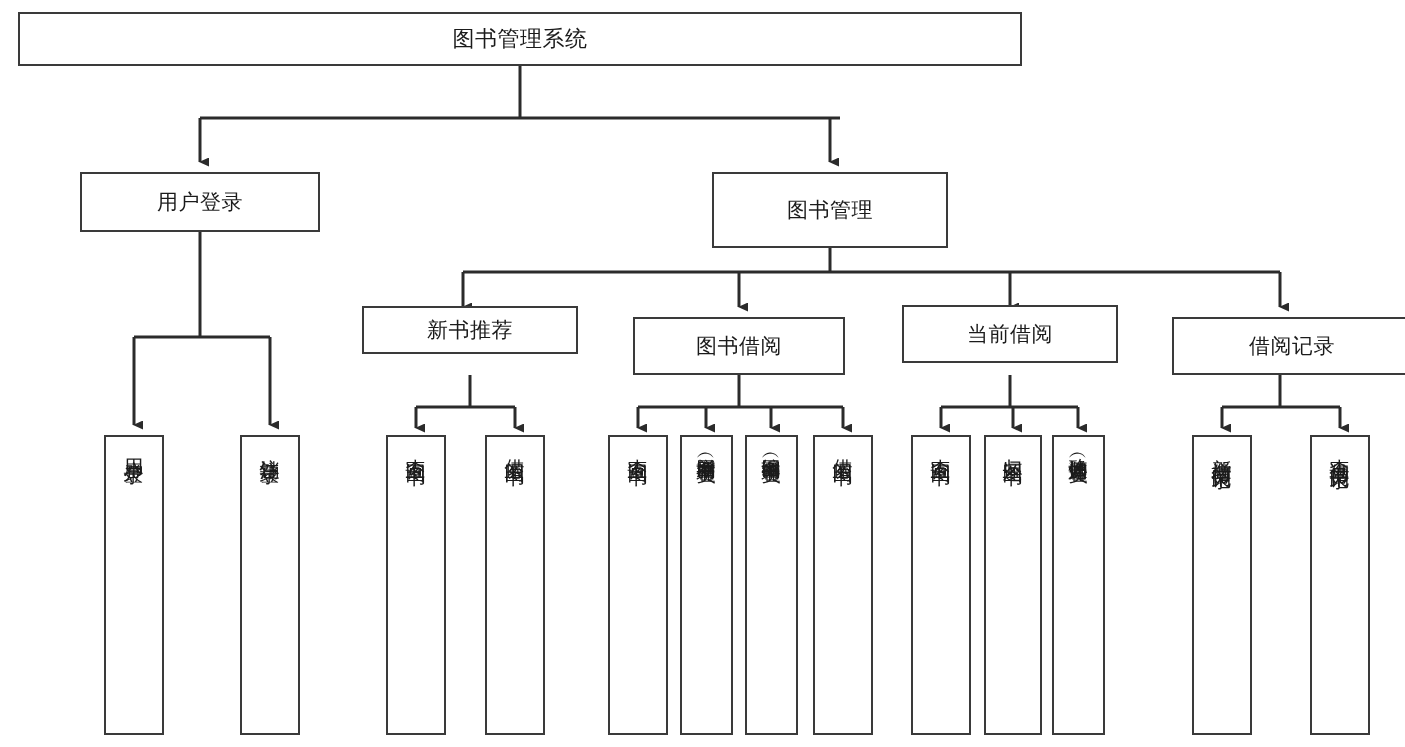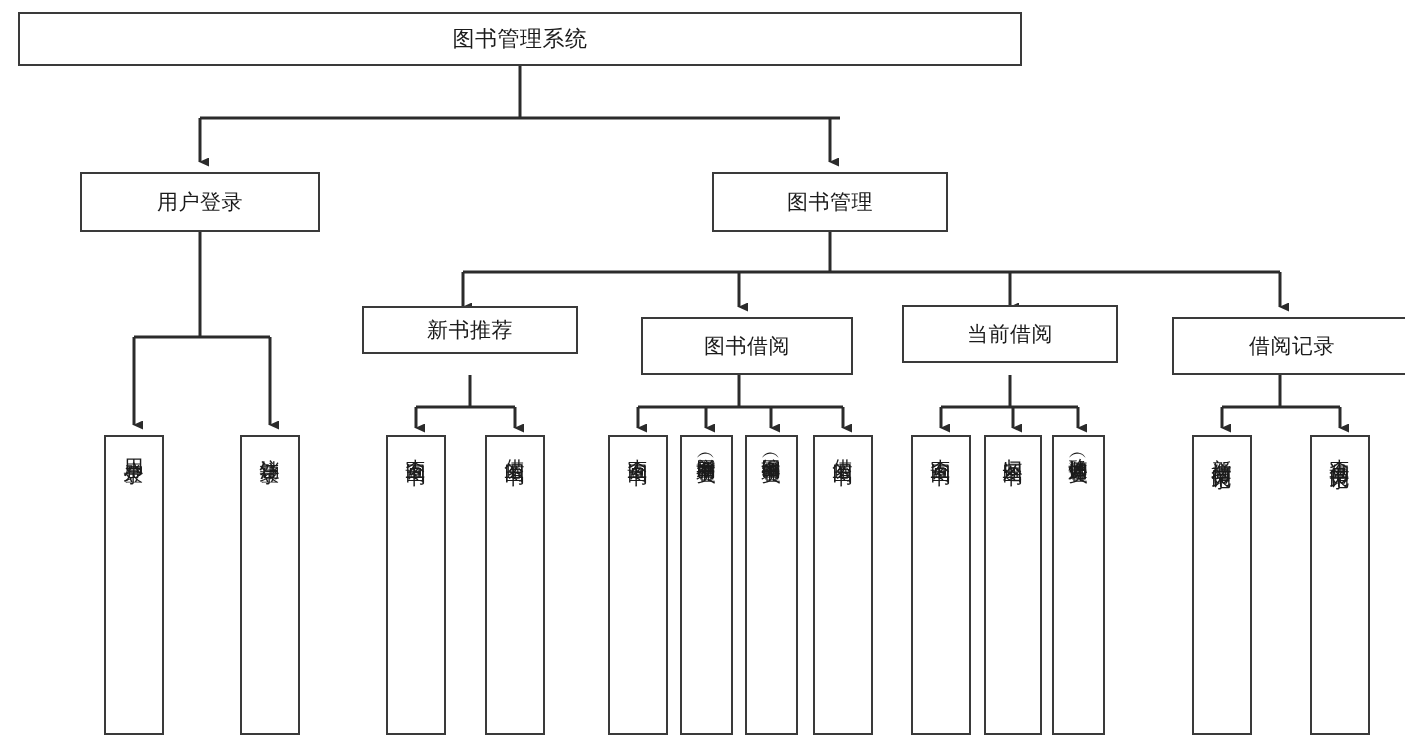--- a/index.html
+++ b/index.html
@@ -130,28 +130,28 @@
     </g>
   </svg>
 
   <div class="node root horiz" style="left:18px; top:12px; width:1004px; height:54px;">
     <span class="node-label">图书管理系统</span>
   </div>
 
   <div class="node horiz" style="left:80px; top:172px; width:240px; height:60px;">
     <span class="node-label">用户登录</span>
   </div>
-  <div class="node horiz" style="left:712px; top:172px; width:236px; height:60px;">
+  <div class="node horiz" style="left:712px; top:172px; width:236px; height:76px;">
     <span class="node-label">图书管理</span>
   </div>
 
   <div class="node horiz" style="left:362px; top:306px; width:216px; height:48px;">
     <span class="node-label">新书推荐</span>
   </div>
-  <div class="node horiz" style="left:633px; top:317px; width:212px; height:58px;margin-left:8px;">
+  <div class="node horiz" style="left:633px; top:317px; width:212px; height:58px;">
     <span class="node-label">图书借阅</span>
   </div>
   <div class="node horiz" style="left:902px; top:305px; width:216px; height:58px;">
     <span class="node-label">当前借阅</span>
   </div>
   <div class="node horiz" style="left:1172px; top:317px; width:240px; height:58px;">
     <span class="node-label">借阅记录</span>
   </div>
 
   <div class="node vert" style="left:104px; top:435px; width:60px; height:300px;">

